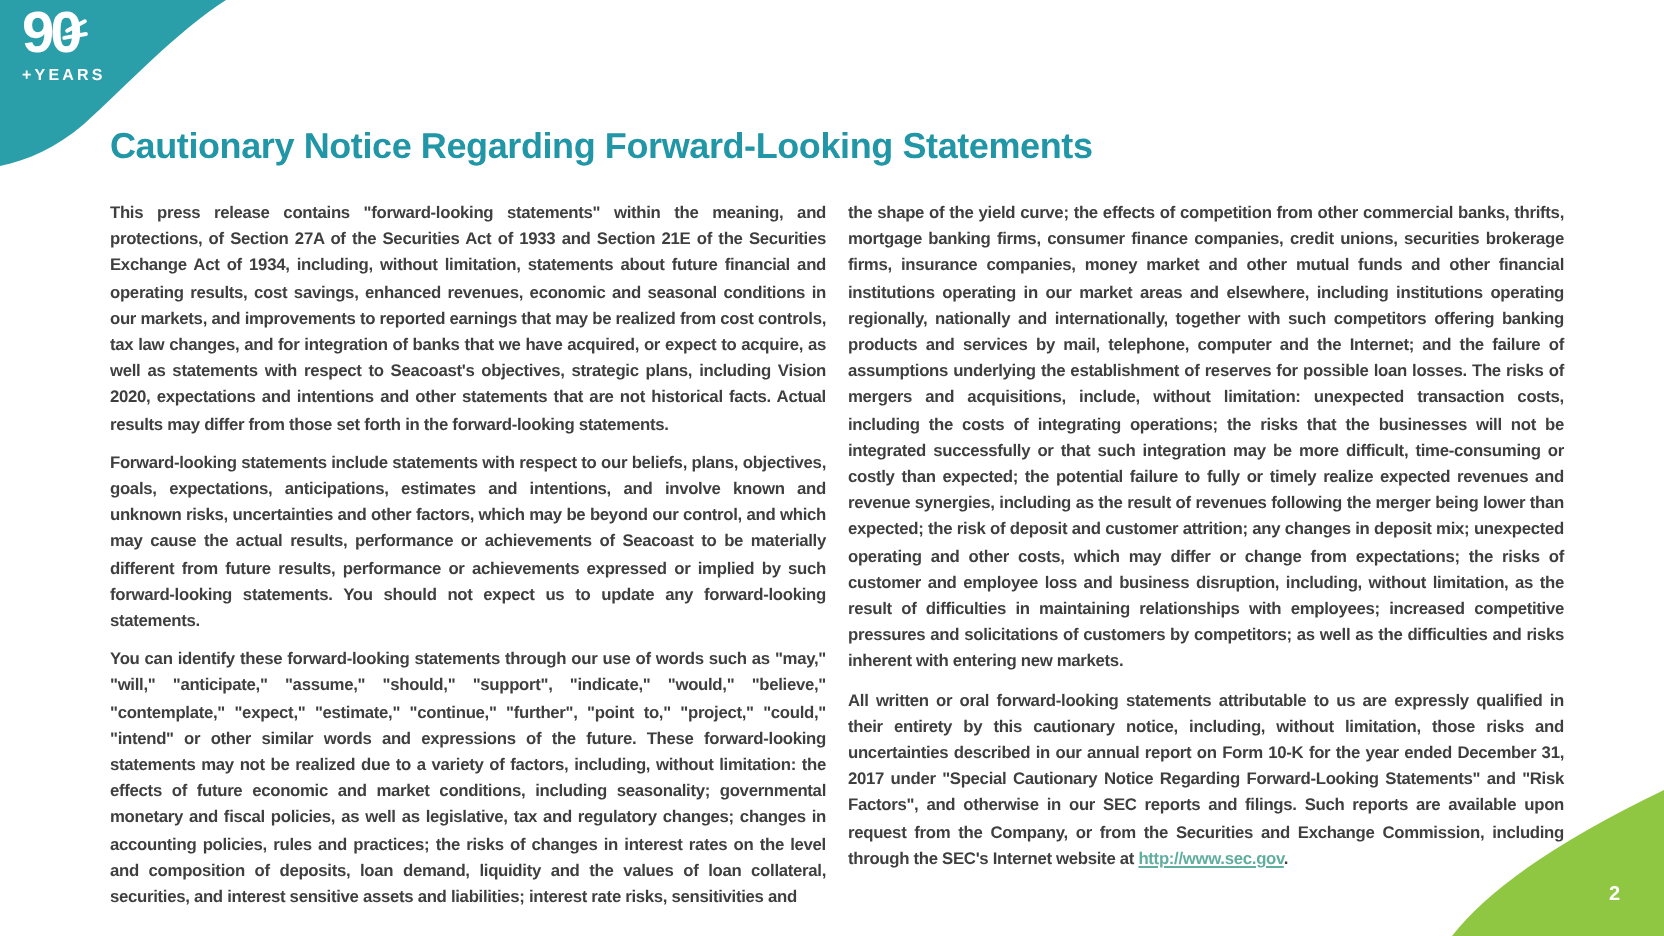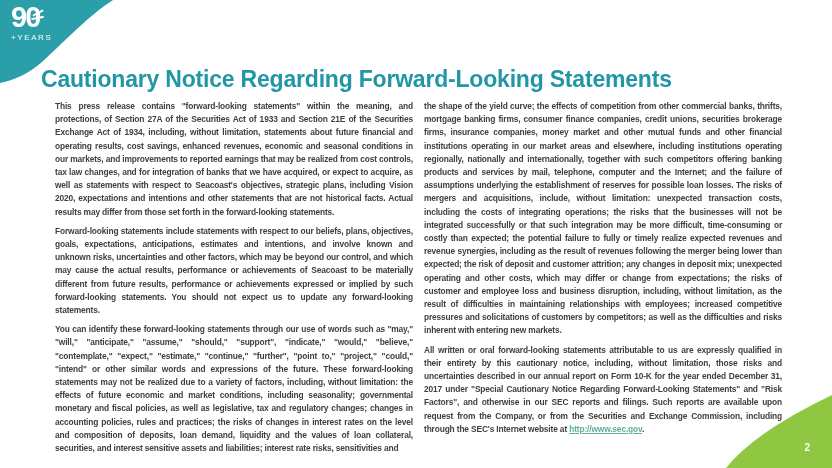--- a/index.html
+++ b/index.html
@@ -13,25 +13,25 @@
   }
   
   .swoosh-top{position:absolute;top:0;left:0;width:120px;height:90px;}
   
   .swoosh-bottom{position:absolute;right:0;bottom:0;width:110px;height:75px;}
   
   .logo{position:absolute;left:11px;top:3px;color:#ffffff;line-height:1;}
   .logo-number{font-size:29px;font-weight:bold;letter-spacing:-2px;display:block;}
   .logo-sail{position:absolute;left:21px;top:9px;width:12px;height:2px;background:#ffffff;transform:rotate(-28deg);border-radius:1px;}
   .logo-sail2{position:absolute;left:20px;top:14px;width:13px;height:1.5px;background:#ffffff;transform:rotate(-10deg);border-radius:1px;}
-  .logo-suffix{font-size:8px;font-weight:normal;letter-spacing:1.6px;display:block;margin-top:2px;}
+  .logo-suffix{font-size:8px;font-weight:bold;letter-spacing:1.6px;display:block;margin-top:2px;}
   
   .title{
-    position:absolute;left:41px;top:51px;
-    font-size:23px;font-weight:bold;color:#2196A6;letter-spacing:-0.2px;
+    position:absolute;left:55px;top:51px;
+    font-size:18px;font-weight:bold;color:#2196A6;letter-spacing:-0.2px;
     white-space:nowrap;
   }
   
   .columns{
     position:absolute;left:55px;top:100px;width:727px;
     display:flex;gap:11px;font-weight:bold;
   }
   .col{width:358px;}
   .col p{
     margin:0 0 6px 0;

